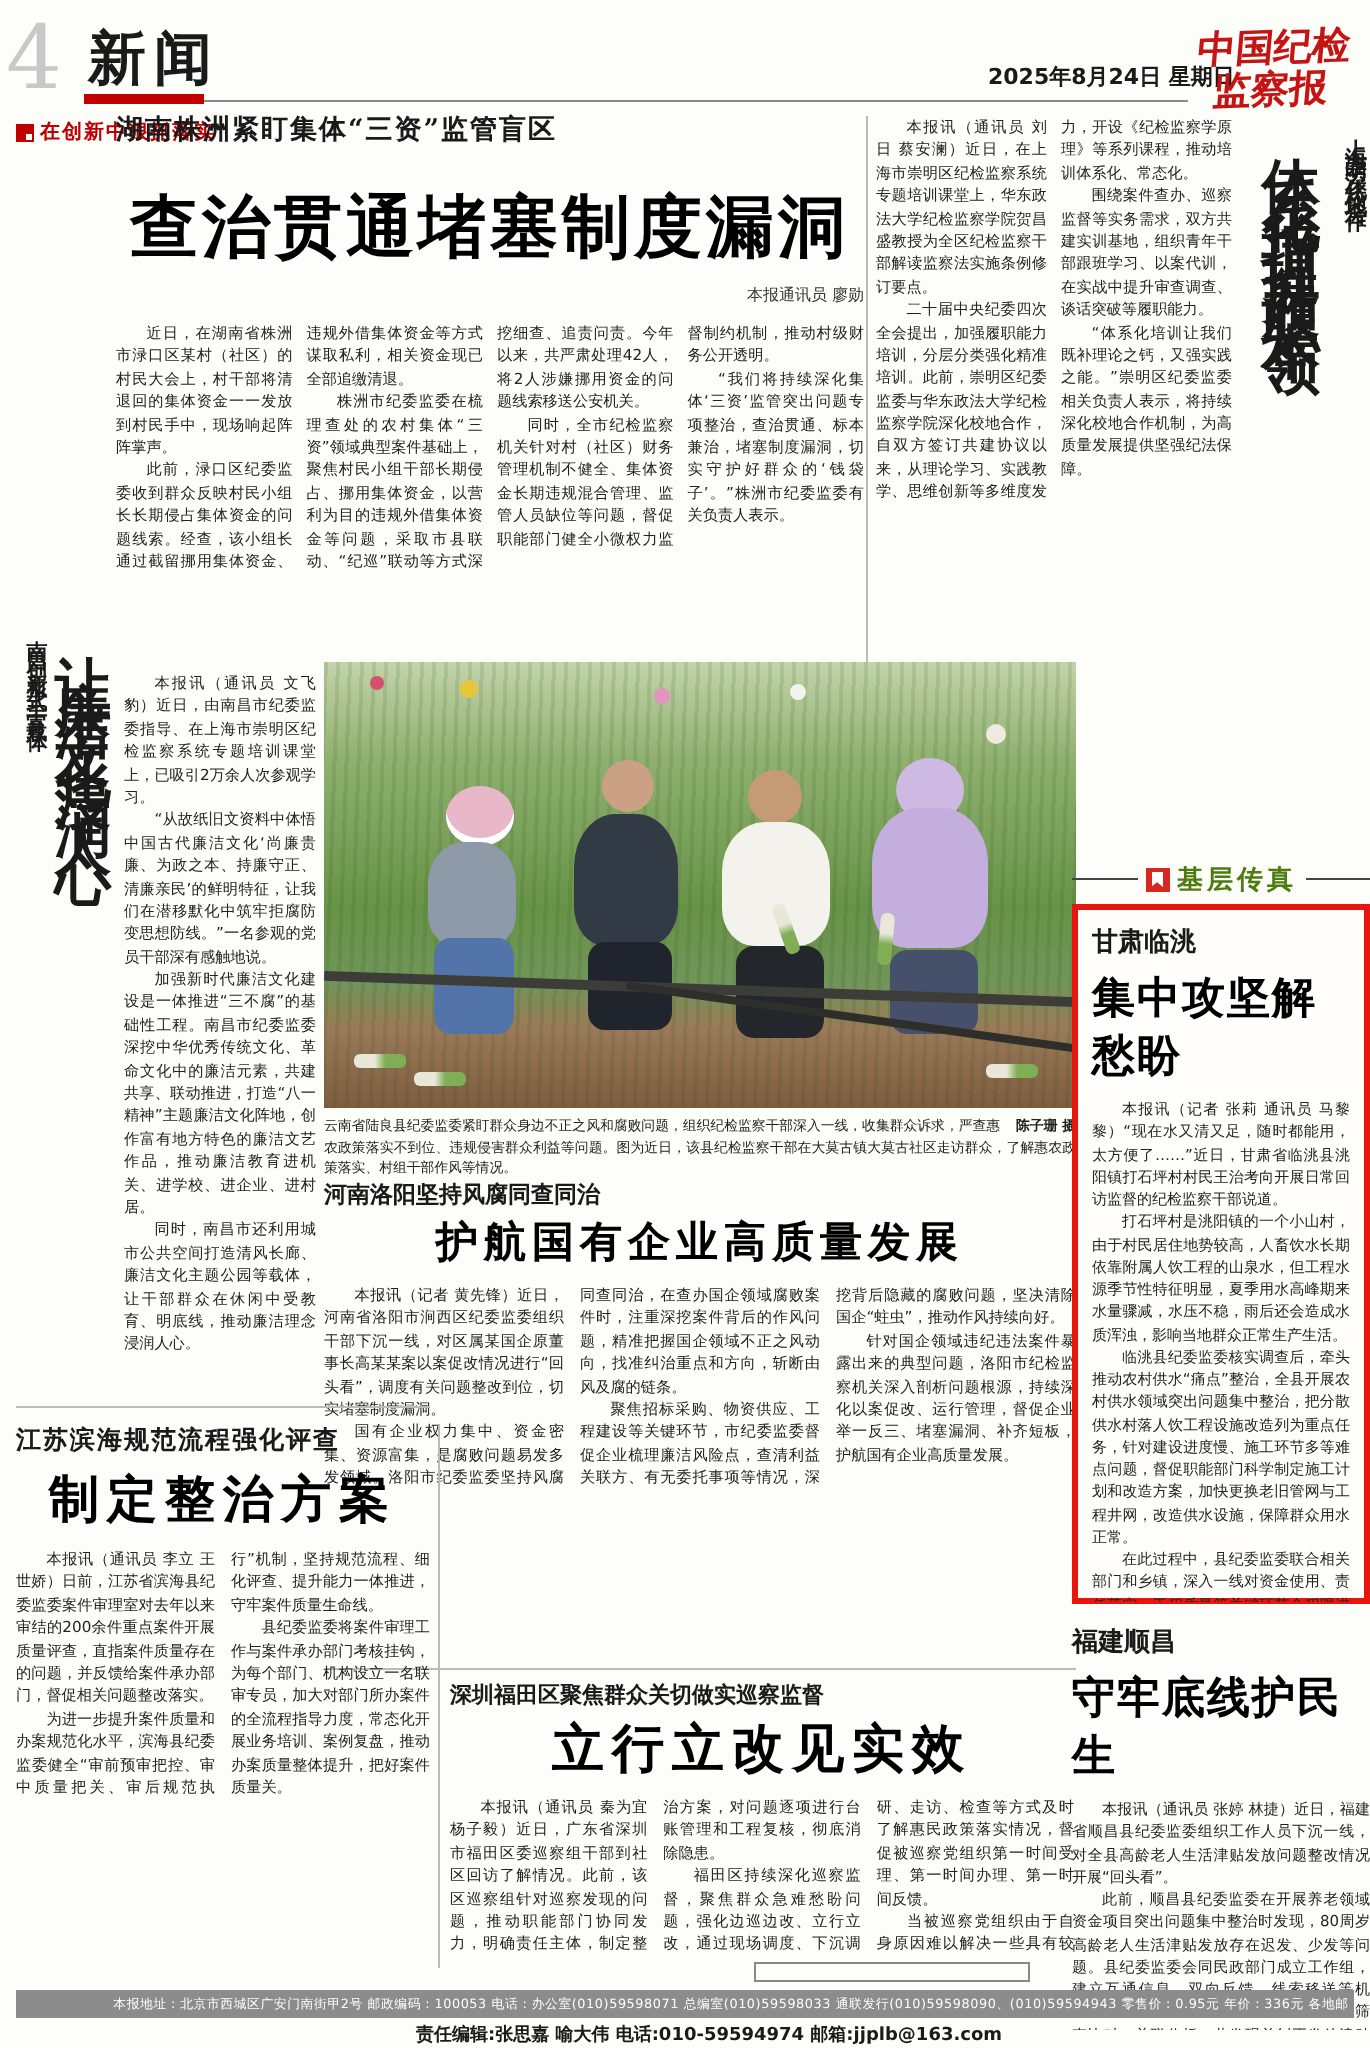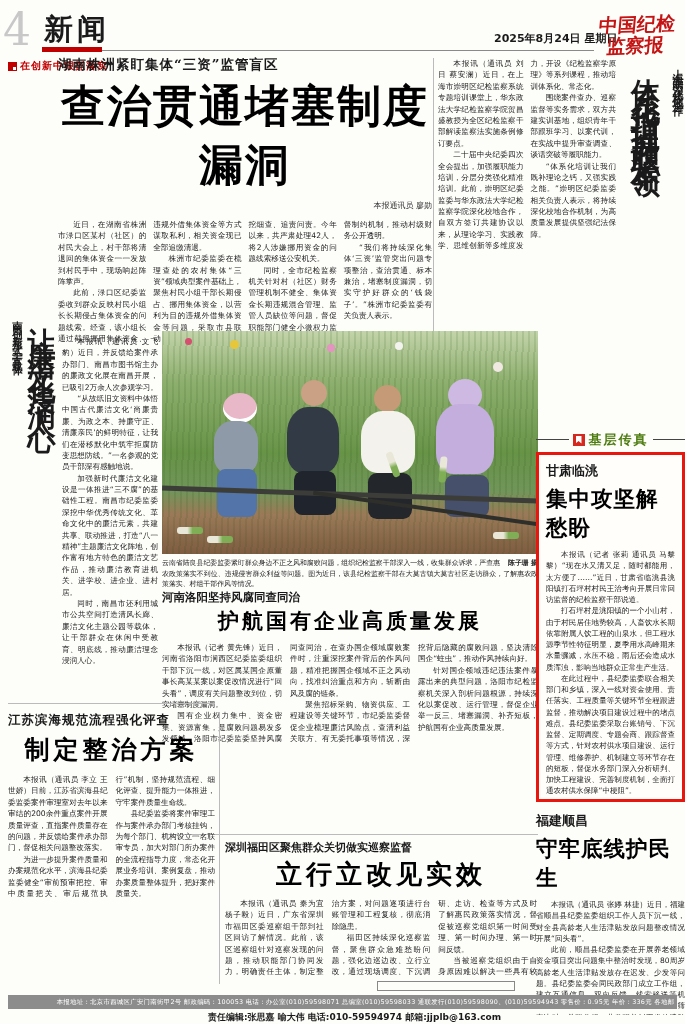--- a/index.html
+++ b/index.html
@@ -31,21 +31,21 @@
 
   
   .top-label { position:absolute; left:8px; top:59px; display:flex; align-items:center; gap:3px; }
   .top-label .sq { width:9px; height:9px; background:#c00000; position:relative; }
   .top-label .sq::after { content:""; position:absolute; right:1px; bottom:1px; width:3px; height:3px; background:#fff; }
   .top-label span.t { font-size:10px; font-weight:700; color:#c00000; letter-spacing:1px; }
 
   
   .main-art { position:absolute; left:58px; top:56px; width:374px; }
   .main-art .kicker { font-size:13.5px; letter-spacing:1px; }
-  .main-art .headline { font-size:44px; letter-spacing:2px; margin-top:3px; }
+  .main-art .headline { font-size:34px; letter-spacing:2px; margin-top:17px; }
   .main-art .byline { margin-top:5px; }
   .main-art .body-text { margin-top:8px; height:196px; column-count:4; column-gap:7px; }
 
   .vrule { position:absolute; background:#bbb; width:1px; }
   .hrule { position:absolute; background:#bbb; height:1px; }
 
   
   .sh-art { position:absolute; left:438px; top:56px; width:246px; height:374px; }
   .sh-art .body-text { position:absolute; left:0; top:2px; width:178px; height:370px; column-count:2; column-gap:7px; }
   .sh-head { position:absolute; left:182px; top:0; width:46px; height:374px; writing-mode:vertical-rl;
@@ -164,21 +164,21 @@
       <p>围绕案件查办、巡察监督等实务需求，双方共建实训基地，组织青年干部跟班学习、以案代训，在实战中提升审查调查、谈话突破等履职能力。</p>
       <p>“体系化培训让我们既补理论之钙，又强实践之能。”崇明区纪委监委相关负责人表示，将持续深化校地合作机制，为高质量发展提供坚强纪法保障。</p>
     </div>
     <div class="sh-head">体系化培训提升履职本领</div>
     <div class="sh-kick">上海崇明深化校地合作</div>
   </section>
 
   <div class="nc-kick">南昌创新形式丰富载体</div>
   <div class="nc-head">让廉洁文化浸润人心</div>
   <div class="nc-text body-text">
-    <p>本报讯（通讯员 文飞豹）近日，并反馈给案件承办部门、南昌市图书馆主办的廉政文化展在南昌开展，已吸引2万余人次参观学习。</p>
+    <p>本报讯（通讯员 文飞豹）近日，由南昌市纪委监委指导、在上海市崇明区纪检监察系统专题培训课堂上，已吸引2万余人次参观学习。</p>
     <p>“从故纸旧文资料中体悟中国古代廉洁文化‘尚廉贵廉、为政之本、持廉守正、清廉亲民’的鲜明特征，让我们在潜移默化中筑牢拒腐防变思想防线。”一名参观的党员干部深有感触地说。</p>
     <p>加强新时代廉洁文化建设是一体推进“三不腐”的基础性工程。南昌市纪委监委深挖中华优秀传统文化、革命文化中的廉洁元素，共建共享、联动推进，打造“八一精神”主题廉洁文化阵地，创作富有地方特色的廉洁文艺作品，推动廉洁教育进机关、进学校、进企业、进村居。</p>
     <p>同时，南昌市还利用城市公共空间打造清风长廊、廉洁文化主题公园等载体，让干部群众在休闲中受教育、明底线，推动廉洁理念浸润人心。</p>
   </div>
 
   <figure class="photo">
     <div class="streaks"></div>
 
     <span class="dot" style="left:18%;top:4%;width:9px;height:9px;background:#e8c63a;"></span>
     <span class="dot" style="left:44%;top:6%;width:8px;height:8px;background:#e394c0;"></span>
@@ -263,20 +263,21 @@
     <span class="jc-label">基层传真</span>
     <span class="line"></span>
   </div>
 
   <section class="red-box">
     <div class="kicker">甘肃临洮</div>
     <h2 class="headline">集中攻坚解愁盼</h2>
     <div class="body-text">
       <p>本报讯（记者 张莉 通讯员 马黎黎）“现在水又清又足，随时都能用，太方便了……”近日，甘肃省临洮县洮阳镇打石坪村村民王治考向开展日常回访监督的纪检监察干部说道。</p>
       <p>打石坪村是洮阳镇的一个小山村，由于村民居住地势较高，人畜饮水长期依靠附属人饮工程的山泉水，但工程水源季节性特征明显，夏季用水高峰期来水量骤减，水压不稳，雨后还会造成水质浑浊，影响当地群众正常生产生活。</p>
+      <p>临洮县纪委监委核实调查后，牵头推动农村供水“痛点”整治，全县开展农村供水领域突出问题集中整治，把分散供水村落人饮工程设施改造列为重点任务，针对建设进度慢、施工环节多等难点问题，督促职能部门科学制定施工计划和改造方案，加快更换老旧管网与工程井网，改造供水设施，保障群众用水正常。</p>
       <p>在此过程中，县纪委监委联合相关部门和乡镇，深入一线对资金使用、责任落实、工程质量等关键环节全程跟进监督，推动解决项目建设过程中的堵点难点。县纪委监委采取台账销号、下沉监督、定期调度、专题会商、跟踪督查等方式，针对农村供水项目建设、运行管理、维修养护、机制建立等环节存在的短板，督促水务部门深入分析研判、加快工程建设、完善制度机制，全面打通农村供水保障“中梗阻”。</p>
     </div>
   </section>
 
   <section class="fj-art">
     <div class="kicker">福建顺昌</div>
     <h2 class="headline">守牢底线护民生</h2>
     <div class="body-text">
       <p>本报讯（通讯员 张婷 林捷）近日，福建省顺昌县纪委监委组织工作人员下沉一线，对全县高龄老人生活津贴发放问题整改情况开展“回头看”。</p>
       <p>此前，顺昌县纪委监委在开展养老领域资金项目突出问题集中整治时发现，80周岁高龄老人生活津贴发放存在迟发、少发等问题。县纪委监委会同民政部门成立工作组，建立互通信息、双向反馈、线索移送等机制，依托公安、人社等部门数据开展全量筛查比对、关联分析，共发现并纠正发放津贴问题100个。</p>

